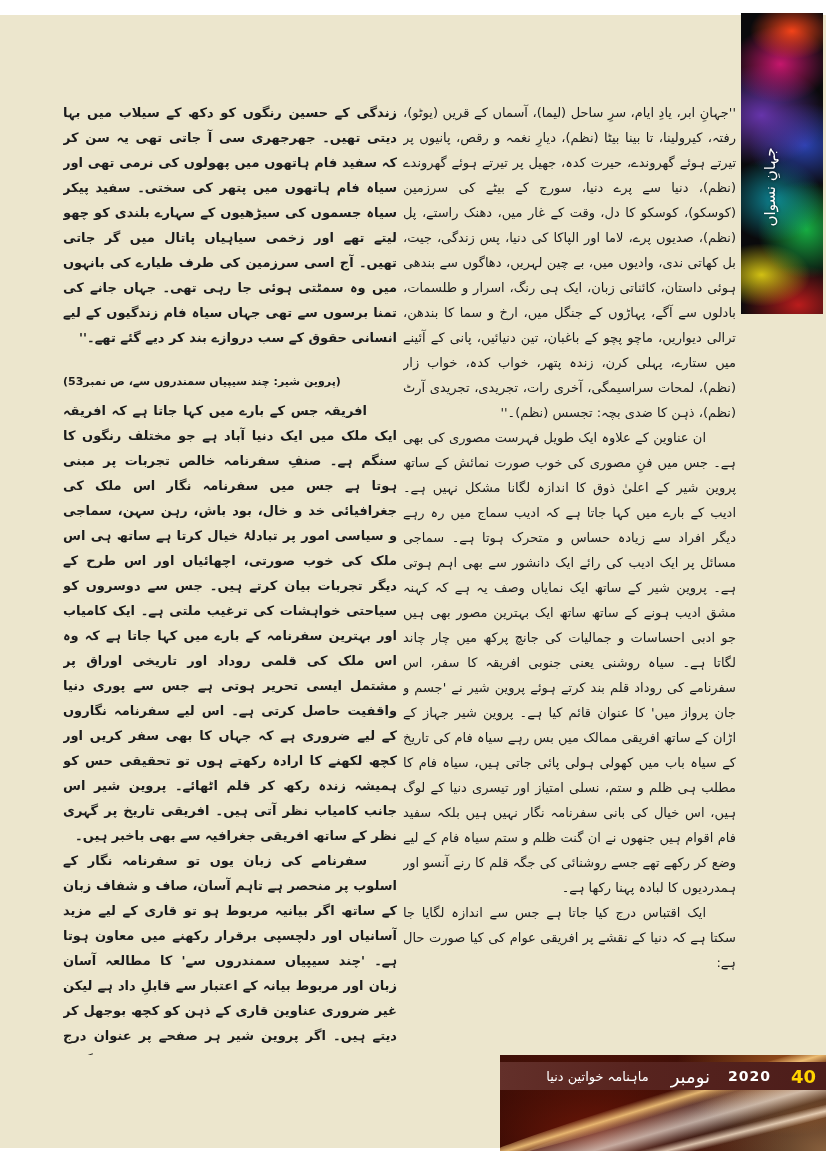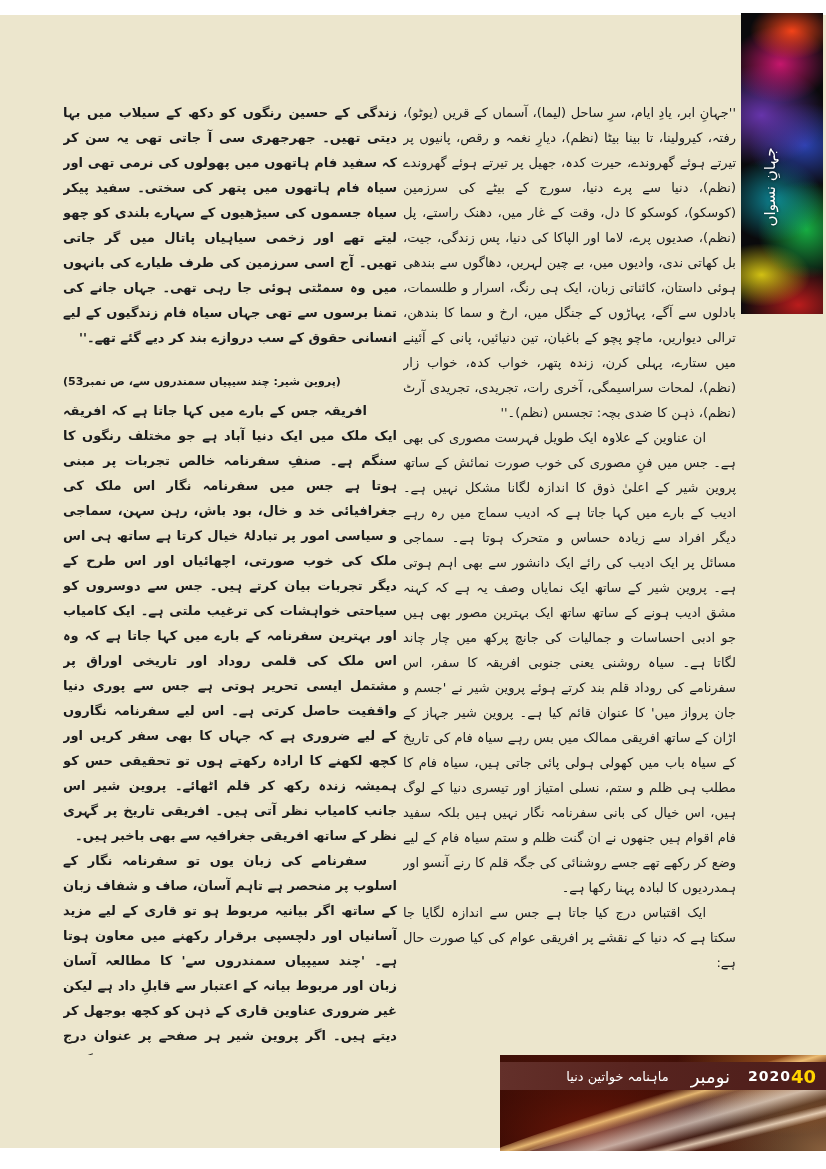--- a/index.html
+++ b/index.html
@@ -74,21 +74,21 @@
     position:absolute;left:-30px;top:78px;width:480px;height:14px;
     transform:rotate(-14deg);border-radius:50%;
     background:linear-gradient(180deg,rgba(255,230,200,0),rgba(255,235,210,.8),rgba(255,230,200,0));
   }
   .footer-bar{
     position:absolute;left:0;top:7px;width:326px;height:28px;
     background:linear-gradient(90deg,#63302a 0%,#58241f 40%,#4c1d1a 100%);
     display:flex;direction:rtl;align-items:center;
     color:#ffffff;box-sizing:border-box;padding:0 10px;
   }
-  .footer-page{color:#ffd400;font-size:18px;font-weight:bold;}
+  .footer-page{color:#ffd400;font-size:18px;font-weight:bold;margin-left:20px;}
   .footer-year{font-size:14px;font-weight:bold;margin-left:18px;letter-spacing:1px;}
   .footer-month{font-size:18px;margin-left:22px;}
   .footer-mag{font-size:13px;}
 </style>
 </head>
 <body>
 
 <div class="page-bg"></div>
 
 <div class="banner">

